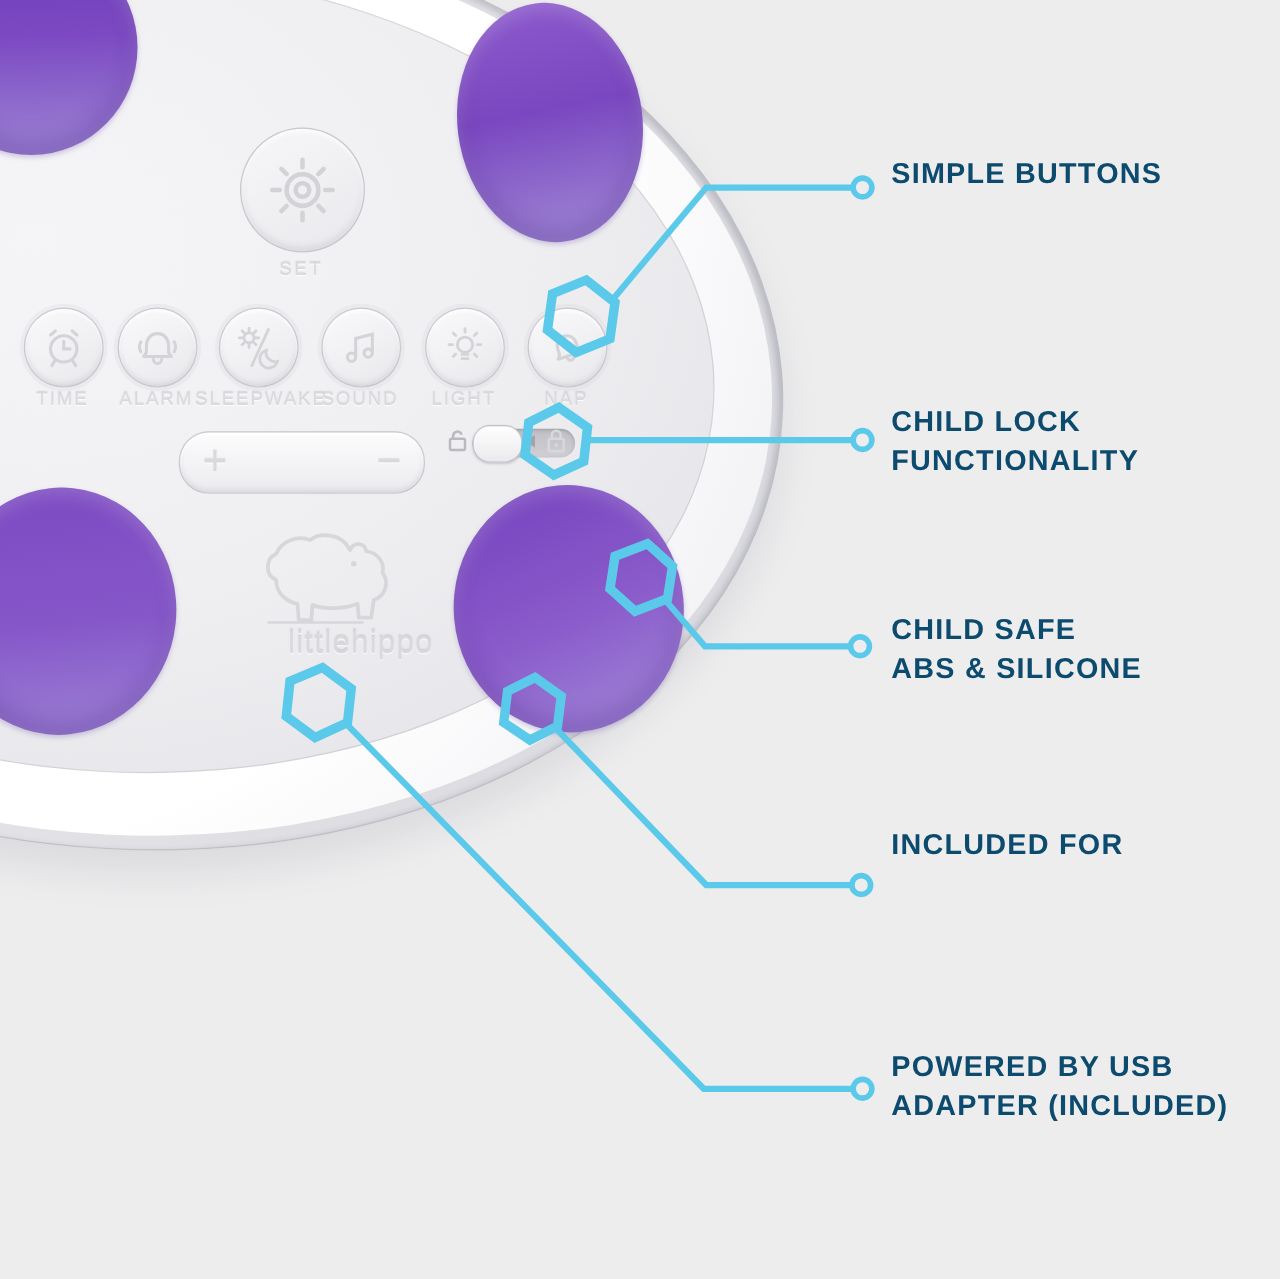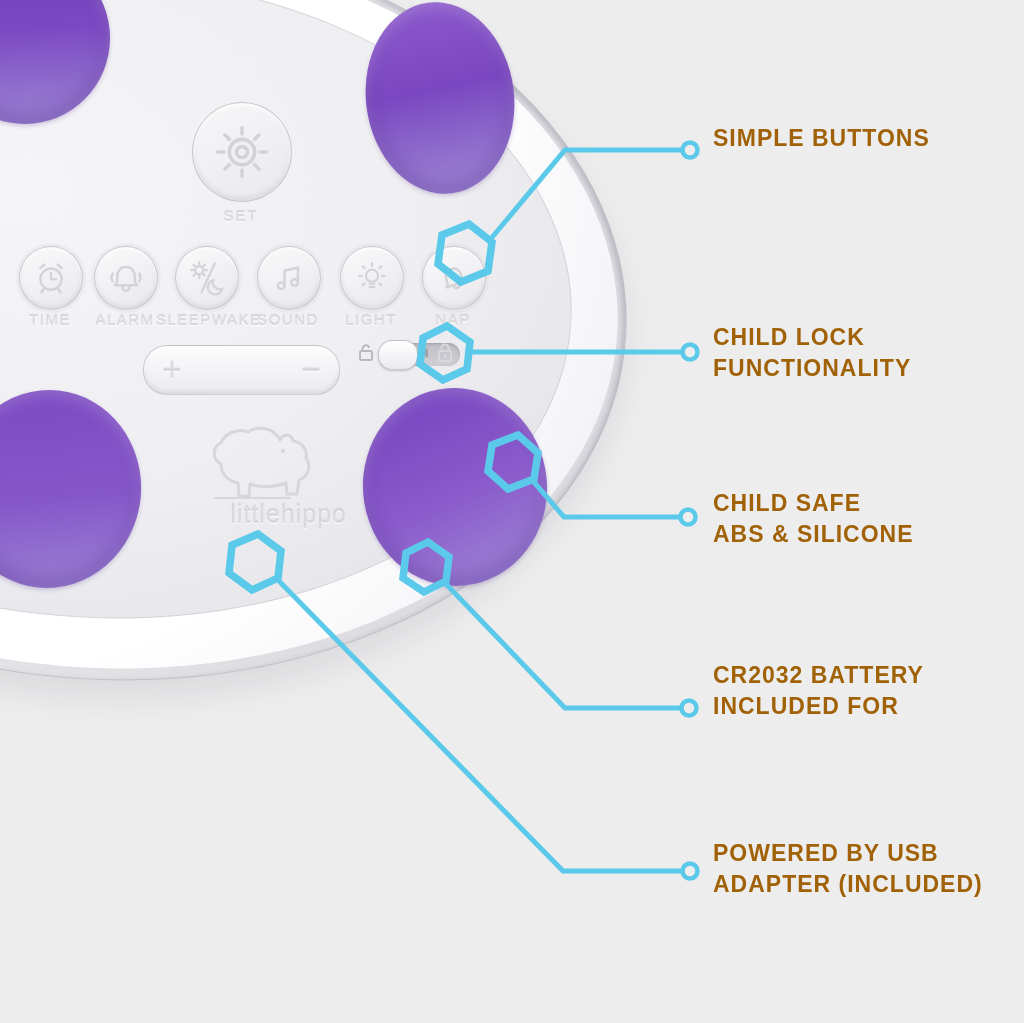--- a/index.html
+++ b/index.html
@@ -91,21 +91,21 @@
     position:absolute;left:420px;top:348px;width:0;height:0;
     border-top:5px solid transparent;border-bottom:5px solid transparent;
     border-right:8px solid #a2a2a9;
   }
   .logo-text{position:absolute;left:147px;top:500px;width:200px;text-align:right;
     font-size:25px;letter-spacing:1px;}
   
   .callout-label{
     position:absolute;left:713px;
     font-weight:bold;font-size:23px;line-height:31px;letter-spacing:1px;
-    color:#a16207;
+    color:#0c4a6e;
   }
   .callout-label span{display:block;}
   .cl-1{top:123px;} .cl-2{top:322px;} .cl-3{top:488px;} .cl-4{top:660px;} .cl-5{top:838px;}
   .overlay{position:absolute;left:0;top:0;}
   svg.ic{display:block;}
 </style>
 </head>
 <body>
 
 <div class="stage">
@@ -253,21 +253,20 @@
   </div>
   <div class="callout-label cl-2">
     <span>CHILD LOCK</span>
     <span>FUNCTIONALITY</span>
   </div>
   <div class="callout-label cl-3">
     <span>CHILD SAFE</span>
     <span>ABS &amp; SILICONE</span>
   </div>
   <div class="callout-label cl-4">
-    <span>CR2032 BATTERY</span>
     <span>INCLUDED FOR</span>
   </div>
   <div class="callout-label cl-5">
     <span>POWERED BY USB</span>
     <span>ADAPTER (INCLUDED)</span>
   </div>
 
 </div>
 
 </body></html>

